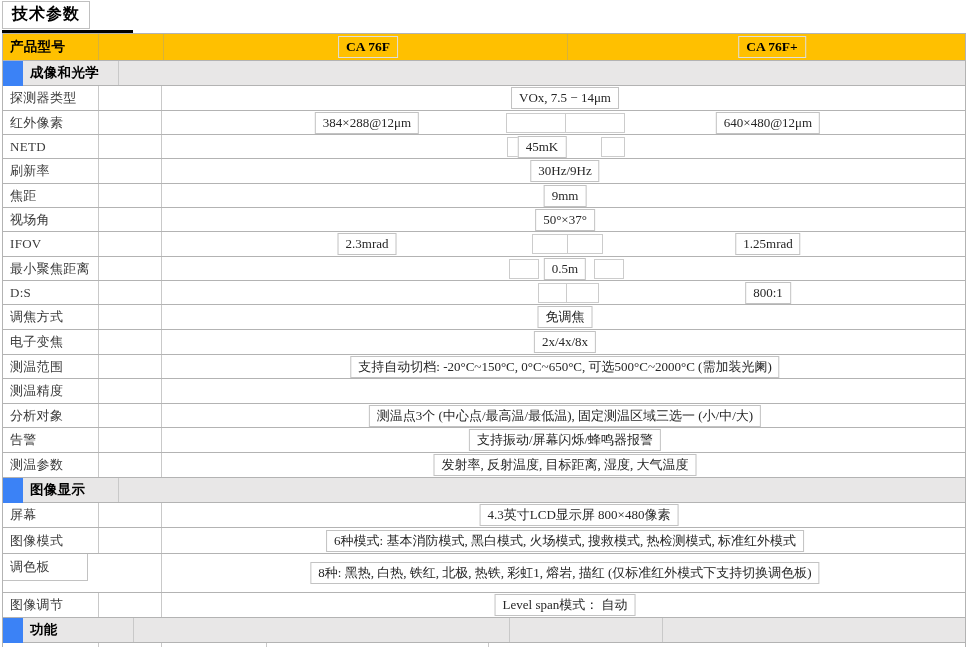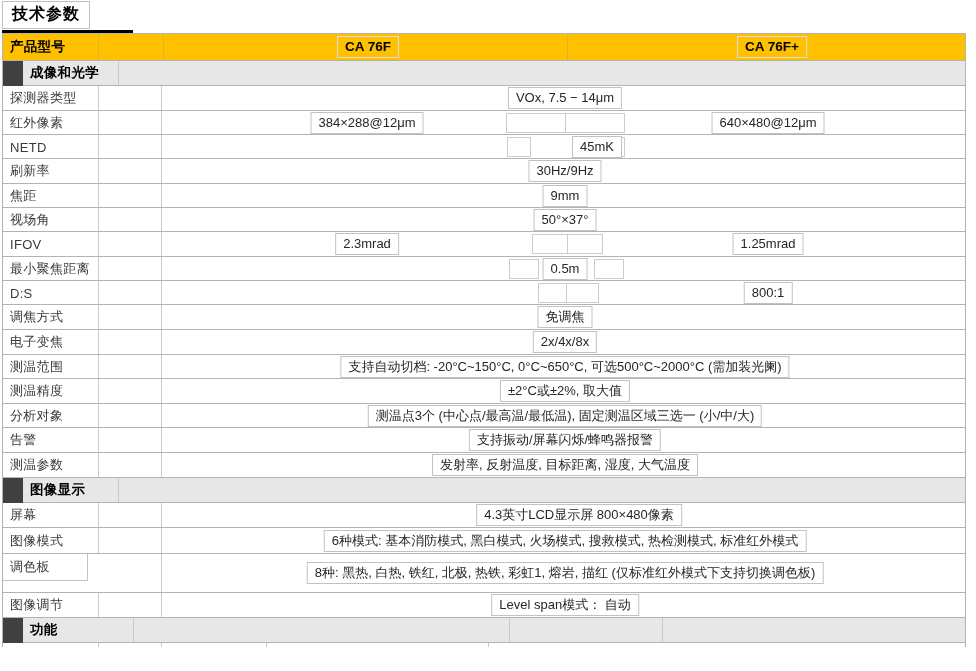--- a/index.html
+++ b/index.html
@@ -10,21 +10,21 @@
   }
   
   .title-wrap{position:absolute;left:2px;top:1px;width:131px;border-bottom:3px solid #000;padding-bottom:1px;}
   .title-box{
     display:inline-block;border:1px solid #c0c0c0;background:#fff;
     font-weight:bold;font-size:16px;color:#000;padding:2px 9px 3px 9px;letter-spacing:1px;
   }
   
   .spec-table{
     position:absolute;left:2px;top:33px;width:964px;
-    border:1px solid #b3b3b3;border-bottom:none;box-sizing:border-box;background:#404040;
+    border:1px solid #b3b3b3;border-bottom:none;box-sizing:border-box;background:#3b82f6;font-family:Liberation Serif, serif;
   }
   .row{position:relative;border-bottom:1px solid #b3b3b3;box-sizing:border-box;background:#fff;}
   .row:last-child{border-bottom:none;}
   .header-row{background:#FFC000;}
   .section-row{background:#E8E7E7;margin-left:20px;}
   .row-label{
     position:absolute;left:7px;top:50%;transform:translateY(-50%);
     font-size:13px;color:#3a3a3a;white-space:nowrap;letter-spacing:0.3px;
   }
   .header-row .row-label,.section-row .row-label{font-weight:bold;color:#000;font-size:13.5px;}
@@ -81,21 +81,21 @@
       <span class="ghost" style="left: 562px; width: 60px;"></span>
       <span class="vbox" style="left: 364px;">384×288@12μm</span>
       <span class="vbox" style="left: 765px;">640×480@12μm</span>
     </div>
     <div class="row data-row" style="height: 24px;">
       <span class="vline" style="left: 95px;"></span>
       <span class="vline" style="left: 158px;"></span>
       <span class="row-label">NETD</span>
       <span class="ghost" style="left: 504px; width: 24px;"></span>
       <span class="ghost" style="left: 598px; width: 24px;"></span>
-      <span class="vbox" style="left: 594px;">45mK</span>
+      <span class="vbox" style="left: 539px;">45mK</span>
     </div>
     <div class="row data-row" style="height: 25px;">
       <span class="vline" style="left: 95px;"></span>
       <span class="vline" style="left: 158px;"></span>
       <span class="row-label">刷新率</span>
       <span class="vbox" style="left: 562px;">30Hz/9Hz</span>
     </div>
     <div class="row data-row" style="height: 24px;">
       <span class="vline" style="left: 95px;"></span>
       <span class="vline" style="left: 158px;"></span>
@@ -149,21 +149,20 @@
     <div class="row data-row" style="height: 24px;">
       <span class="vline" style="left: 95px;"></span>
       <span class="vline" style="left: 158px;"></span>
       <span class="row-label">测温范围</span>
       <span class="vbox" style="left: 562px;">支持自动切档: -20°C~150°C, 0°C~650°C, 可选500°C~2000°C (需加装光阑)</span>
     </div>
     <div class="row data-row" style="height: 25px;">
       <span class="vline" style="left: 95px;"></span>
       <span class="vline" style="left: 158px;"></span>
       <span class="row-label">测温精度</span>
-      <span class="vbox" style="left: 562px;">±2°C或±2%, 取大值</span>
     </div>
     <div class="row data-row" style="height: 24px;">
       <span class="vline" style="left: 95px;"></span>
       <span class="vline" style="left: 158px;"></span>
       <span class="row-label">分析对象</span>
       <span class="vbox" style="left: 562px;">测温点3个 (中心点/最高温/最低温), 固定测温区域三选一 (小/中/大)</span>
     </div>
     <div class="row data-row" style="height: 25px;">
       <span class="vline" style="left: 95px;"></span>
       <span class="vline" style="left: 158px;"></span>

